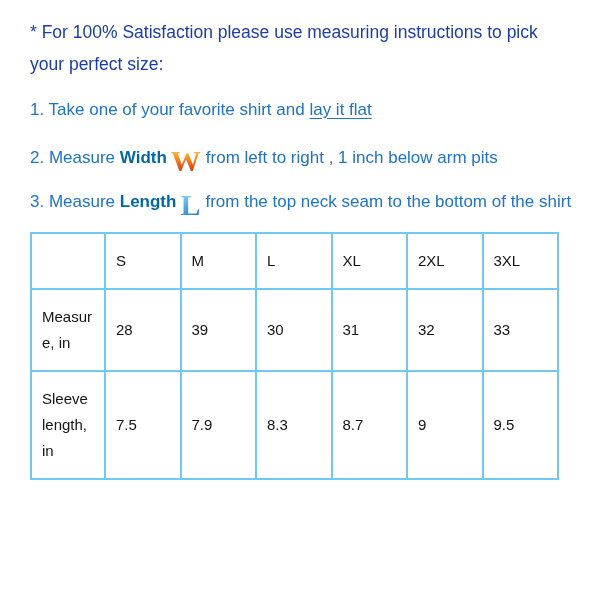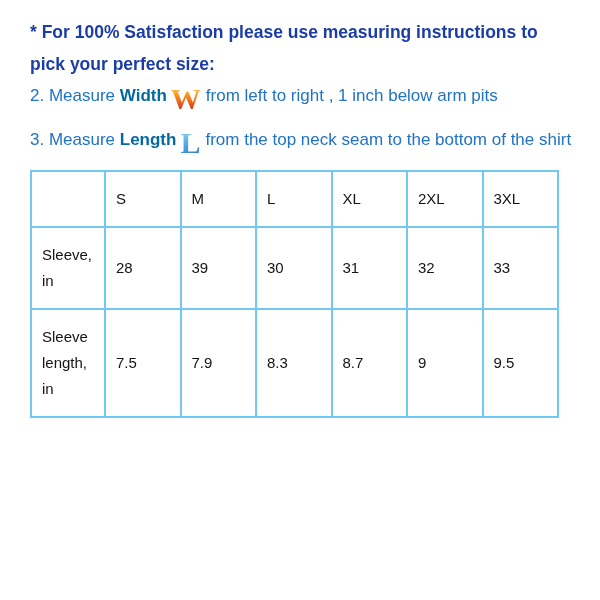--- a/index.html
+++ b/index.html
@@ -5,23 +5,24 @@
   * { margin: 0; padding: 0; box-sizing: border-box; }
   html, body { width: 600px; height: 600px; background: #ffffff; overflow: hidden; }
   body {
     font-family: "Liberation Sans", "DejaVu Sans", sans-serif;
     padding: 16px 0 0 30px;
   }
   .content { width: 548px; }
 
   .heading {
     color: #1c3da6;
-    font-weight: bold;
+    font-weight: normal;
     font-size: 17.5px;
     line-height: 32px;
+    margin-bottom: 14px;
     width: 545px;
   }
 
   .step {
     color: #2173c4;
     font-size: 17px;
     line-height: 32px;
     width: 545px;
   }
   .step-1 { margin-bottom: 16px; }
@@ -73,20 +74,21 @@
   col.c-label { width: 74px; }
   col.c-size  { width: 75.5px; }
 </style>
 </head>
 <body>
 
 <div class="content">
 
   <p class="heading">* For 100% Satisfaction please use measuring instructions to pick your perfect size:</p>
 
+  <p class="step step-1"><span>1. Take one of your favorite shirt and </span><span class="underlined">lay it flat</span></p>
 
   <p class="step step-2"><span>2. Measure </span><span class="kw">Width</span><span class="letter-icon icon-w">W</span><span>from left to right , 1 inch below arm pits</span></p>
 
   <p class="step step-3"><span>3. Measure </span><span class="kw">Length</span><span class="letter-icon icon-l">L</span><span>from the top neck seam to the bottom of the shirt</span></p>
 
   <table class="size-chart">
     <colgroup>
       <col class="c-label">
         <col class="c-size">
         <col class="c-size">
@@ -99,21 +101,21 @@
       <tr>
         <td></td>
         <td>S</td>
         <td>M</td>
         <td>L</td>
         <td>XL</td>
         <td>2XL</td>
         <td>3XL</td>
       </tr>
       <tr>
-        <td>Sleeve, in</td>
+        <td>Measure, in</td>
         <td>28</td>
         <td>39</td>
         <td>30</td>
         <td>31</td>
         <td>32</td>
         <td>33</td>
       </tr>
       <tr>
         <td>Sleeve length, in</td>
         <td>7.5</td>

